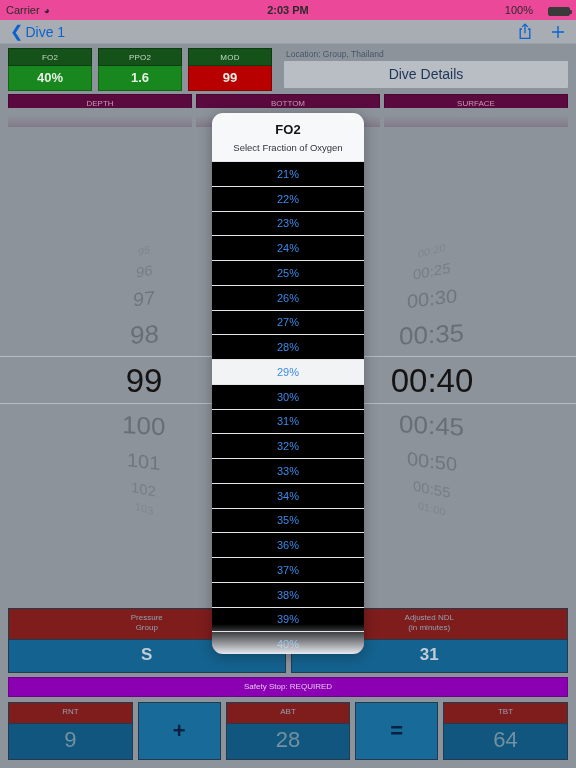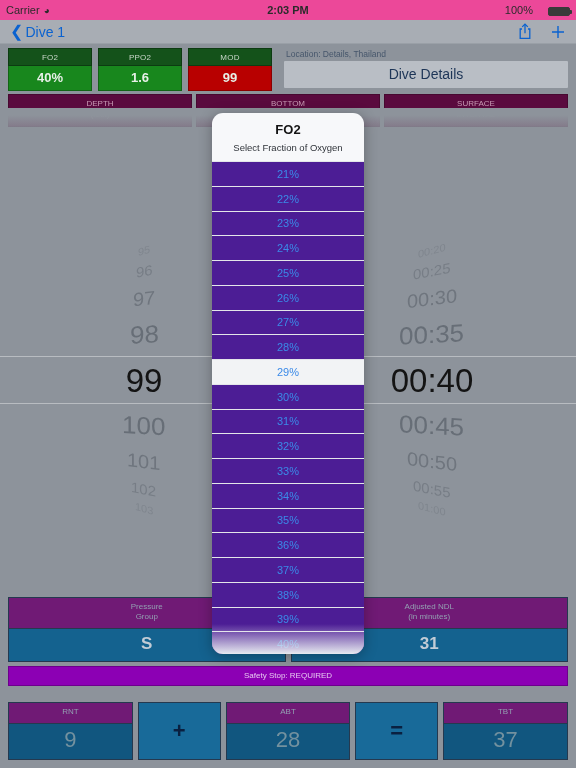--- a/index.html
+++ b/index.html
@@ -126,33 +126,33 @@
   .fade-b { bottom: 0; background: linear-gradient(rgba(141,147,155,0), #8d939b 90%); }
 
   
   .bottom {
     position: absolute; left: 0; right: 0; bottom: 0;
     padding: 0 8px 8px 8px;
   }
   .brow { display: flex; gap: 5px; }
   .bcell { flex: 1; }
   .bh {
-    background: #701a75; color: #93a0b2;
+    background: #7f1d1d; color: #93a0b2;
     text-align: center; font-size: 8px; line-height: 1.35;
     padding: 4px 0 5px; border: 1px solid #25394f;
   }
   .bv {
     background: #14628f; color: #c2ccd6;
     text-align: center; font-size: 17px; font-weight: bold;
     padding: 5px 0 7px; border: 1px solid #25394f; border-top: none;
   }
   .safety {
     background: #8c00b4; color: #e6c6f0;
     text-align: center; font-size: 8px;
-    padding: 4px 0 5px; margin: 4px 0 16px;
+    padding: 4px 0 5px; margin: 4px 0 5px;
     border: 1px solid #6d008c;
   }
   .calcrow { display: flex; gap: 5px; align-items: stretch; }
   .cgrp { flex: 1.55; }
   .op {
     flex: 1; background: #186a99; color: #0a2040;
     display: flex; align-items: center; justify-content: center;
     font-size: 22px; font-weight: bold;
     border: 1px solid #25394f;
   }
@@ -172,21 +172,21 @@
     display: flex; flex-direction: column;
   }
   .m-head { padding: 9px 6px 8px; text-align: center; }
   .m-title { font-size: 13px; font-weight: bold; color: #141414; }
   .m-sub { font-size: 9.5px; color: #30343a; margin-top: 5px; }
   .m-list { flex: 1; position: relative; overflow: hidden; }
   .m-row {
     height: 24.75px; display: flex; align-items: center; justify-content: center;
     font-size: 11px; color: #3b8ae8;
     border-top: 1px solid #e3e5e9;
-    background: #4c1d95;
+    background: #000000;
   }
   .m-row.hl { background: #f2f3f5; }
   .m-botfade {
     position: absolute; left: 0; right: 0; bottom: 0; height: 30px;
     background: linear-gradient(rgba(250,251,252,0), #e7eaf0);
     pointer-events: none;
   }
 </style>
 </head>
 <body>
@@ -238,21 +238,21 @@
         <div class="gas-h">PPO2</div>
         <div class="gas-v green">1.6</div>
       </div>
 
       <div class="gasbox">
         <div class="gas-h">MOD</div>
         <div class="gas-v red">99</div>
       </div>
 
       <div class="detailbox">
-        <div class="loc">Location: Details, Thailand</div>
+        <div class="loc">Location: Group, Thailand</div>
         <div class="dd-btn">Dive Details</div>
       </div>
 
     </div>
   </div>
 
   <div class="purplerow">
     <div class="ph">
       <div>DEPTH</div>
       <div>(feet)</div>
@@ -329,21 +329,21 @@
         <div class="cv">9</div>
       </div>
       <div class="op">+</div>
       <div class="cgrp">
         <div class="bh">ABT</div>
         <div class="cv">28</div>
       </div>
       <div class="op">=</div>
       <div class="cgrp">
         <div class="bh">TBT</div>
-        <div class="cv">37</div>
+        <div class="cv">64</div>
       </div>
     </div>
 
   </div>
 
   <div class="modal">
     <div class="m-head">
       <div class="m-title">FO2</div>
       <div class="m-sub">Select Fraction of Oxygen</div>
     </div>

